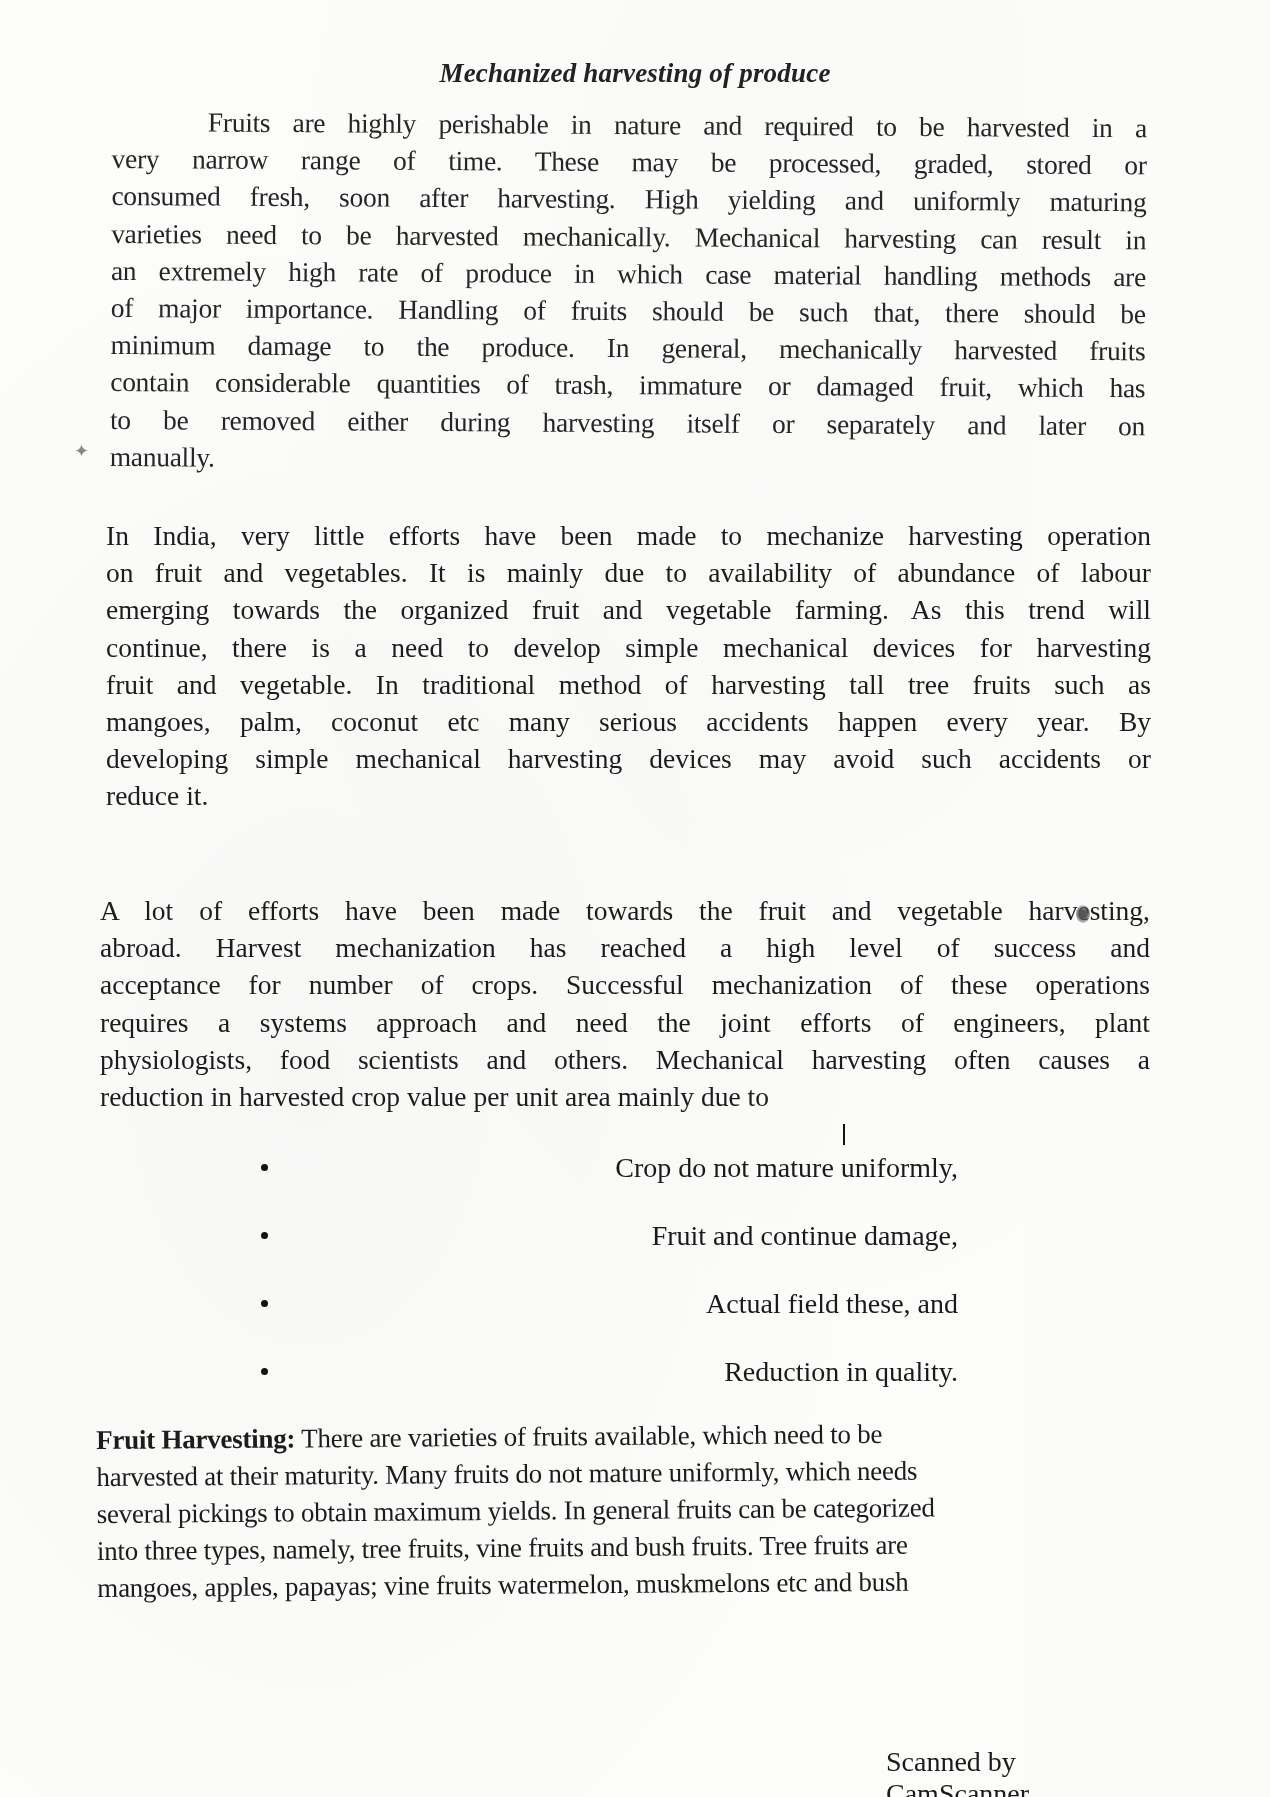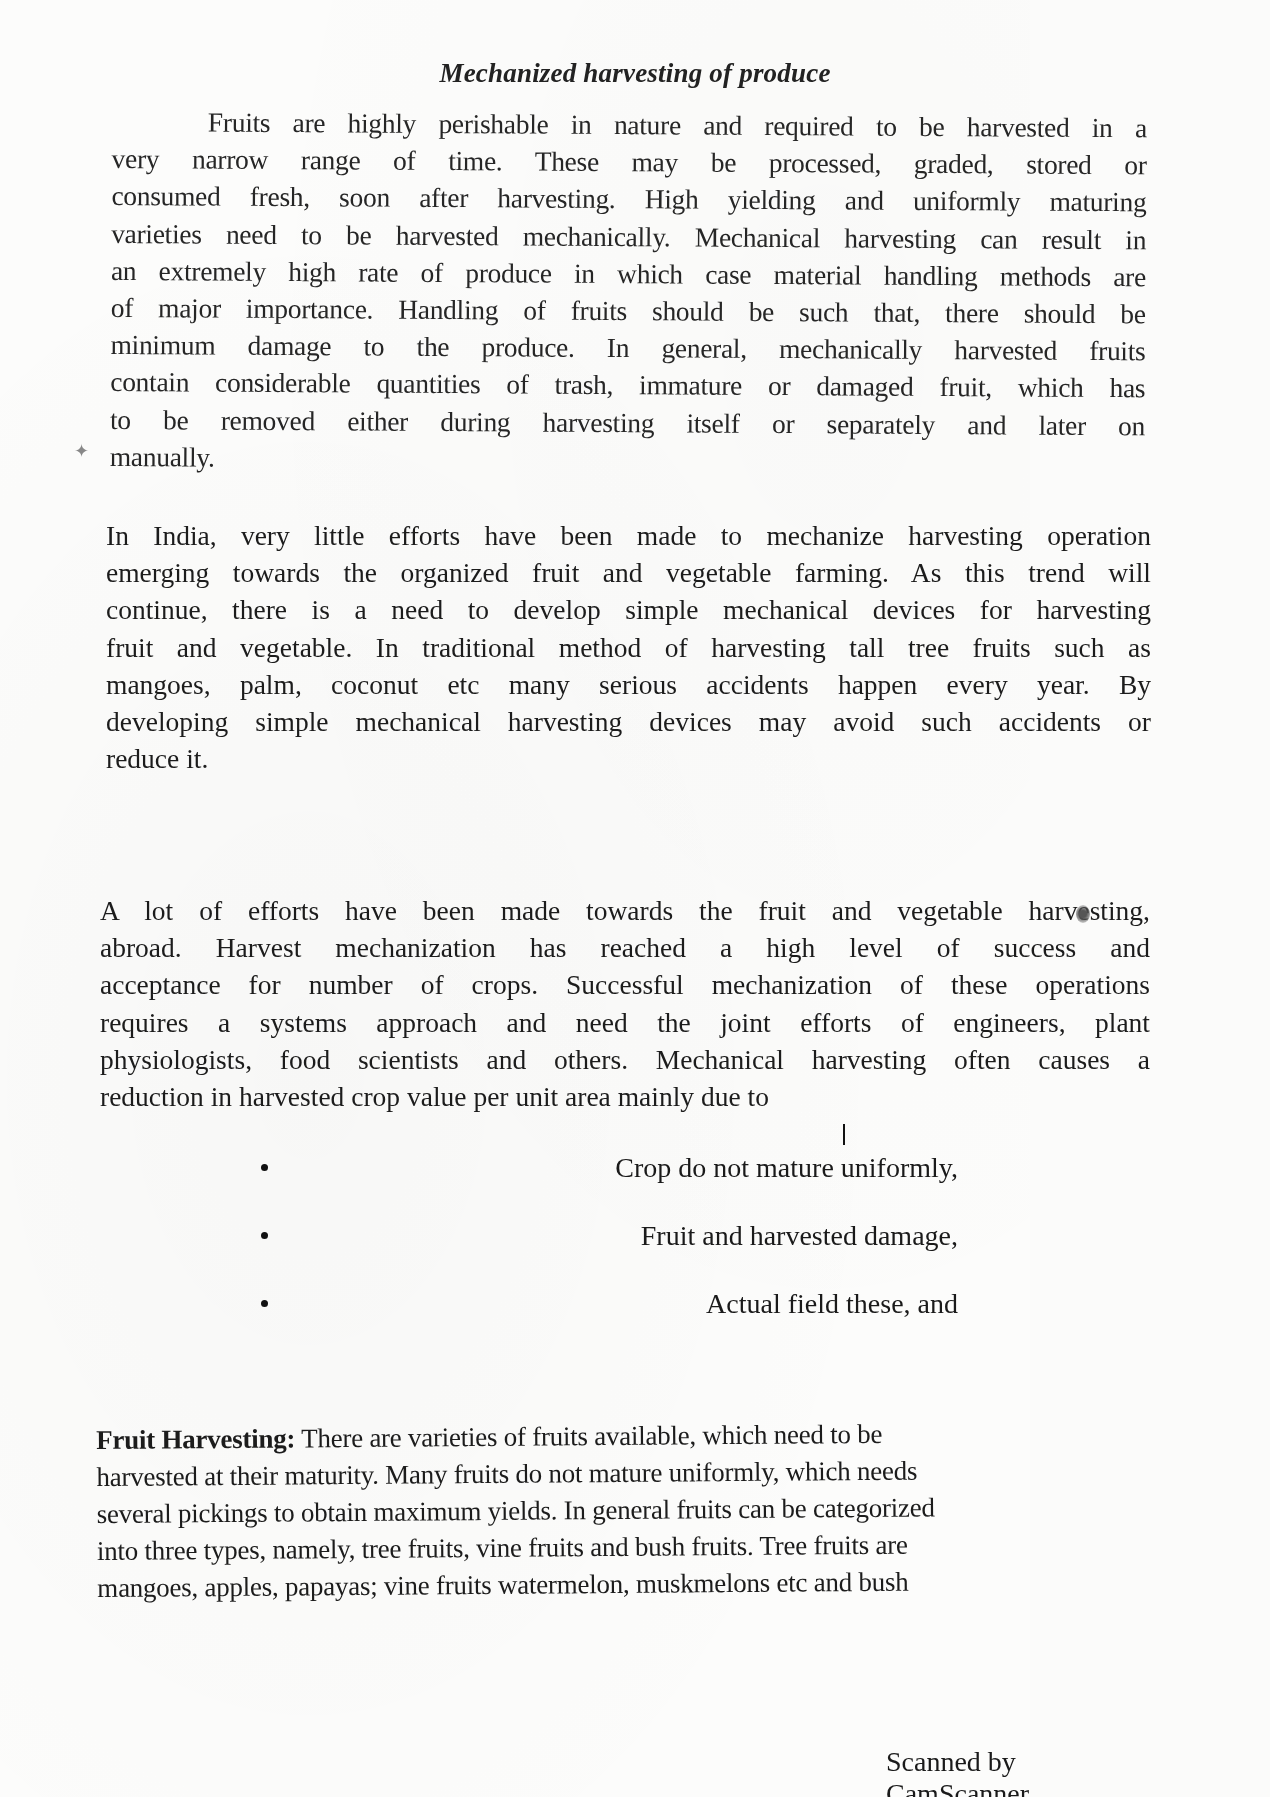--- a/index.html
+++ b/index.html
@@ -163,20 +163,21 @@
     <span class="line">minimum damage to the produce. In general, mechanically harvested fruits</span>
     <span class="line">contain considerable quantities of trash, immature or damaged fruit, which has</span>
     <span class="line">to be removed either during harvesting itself or separately and later on</span>
     <span class="line last">manually.</span>
   </div>
 
   <div class="scribble">✦</div>
 
   <div class="para p2">
     <span class="line">In India, very little efforts have been made to mechanize harvesting operation</span>
+    <span class="line">on fruit and vegetables. It is mainly due to availability of abundance of labour</span>
     <span class="line">emerging towards the organized fruit and vegetable farming. As this trend will</span>
     <span class="line">continue, there is a need to develop simple mechanical devices for harvesting</span>
     <span class="line">fruit and vegetable. In traditional method of harvesting tall tree fruits such as</span>
     <span class="line">mangoes, palm, coconut etc many serious accidents happen every year. By</span>
     <span class="line">developing simple mechanical harvesting devices may avoid such accidents or</span>
     <span class="line last">reduce it.</span>
   </div>
 
   <div class="para p3">
     <span class="line">A lot of efforts have been made towards the fruit and vegetable harvesting,</span>
@@ -190,25 +191,29 @@
   <div class="smudge"></div>
   <div class="cursor-mark"></div>
 
   <ul class="bullets">
     <li>
       <span class="bullet-dot"></span>
       <span>Crop do not mature uniformly,</span>
     </li>
     <li>
       <span class="bullet-dot"></span>
-      <span>Fruit and harvested damage,</span>
+      <span>Fruit and continue damage,</span>
     </li>
     <li>
       <span class="bullet-dot"></span>
       <span>Actual field these, and</span>
+    </li>
+    <li>
+      <span class="bullet-dot"></span>
+      <span>Reduction in quality.</span>
     </li>
   </ul>
 
   <div class="para p4">
     <span class="line"><span class="bold">Fruit Harvesting:</span><span> There are varieties of fruits available, which need to be</span></span>
     <span class="line">harvested at their maturity. Many fruits do not mature uniformly, which needs</span>
     <span class="line">several pickings to obtain maximum yields. In general fruits can be categorized</span>
     <span class="line">into three types, namely, tree fruits, vine fruits and bush fruits. Tree fruits are</span>
     <span class="line">mangoes, apples, papayas; vine fruits watermelon, muskmelons etc and bush</span>
   </div>

